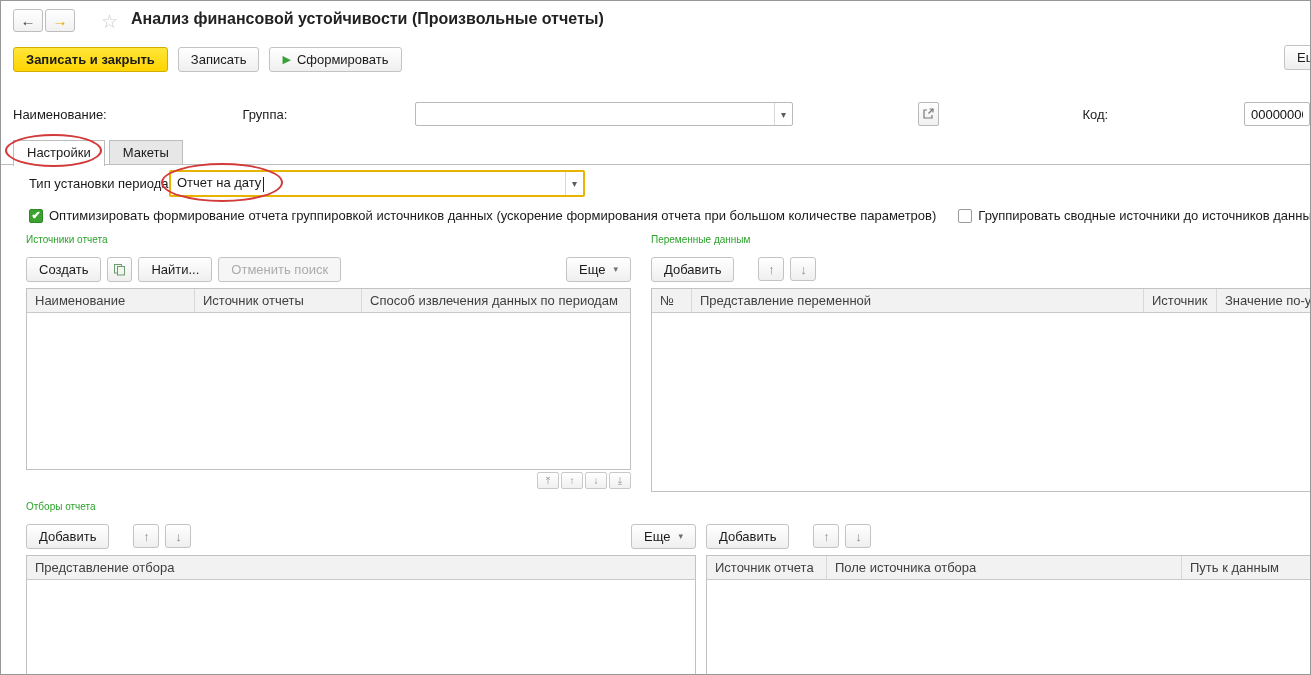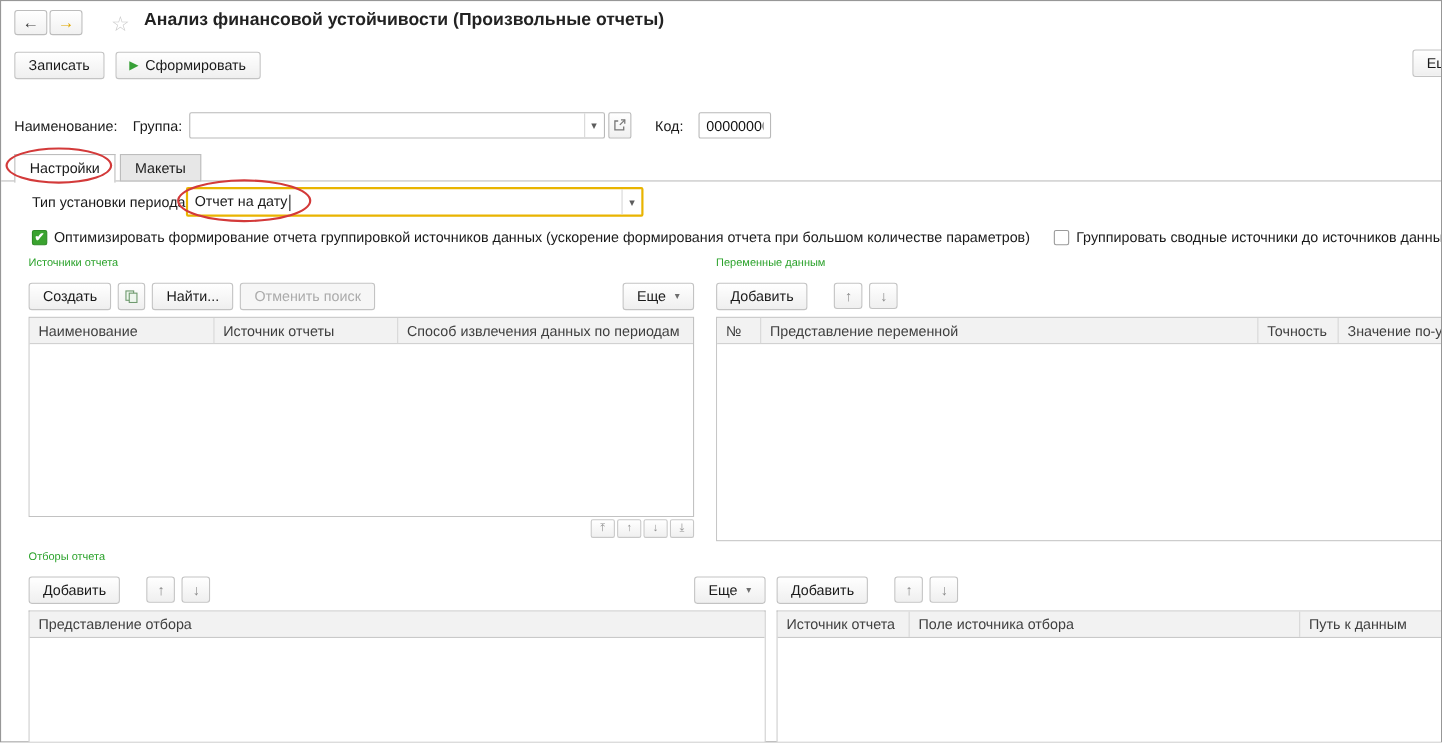--- a/index.html
+++ b/index.html
@@ -34,21 +34,21 @@
   .btn.disabled { color: #ababab; background: #f6f6f6; cursor: default; }
   .btn.icon-only { padding: 0 5px; }
   .btn .drop-tri { font-size: 9px; color: #6d6d6d; margin-left: 2px; }
   .btn .play-tri { color: #37a037; font-size: 11px; }
   .btn.small-move { height: 24px; width: 26px; padding: 0; justify-content: center; color: #8a8a8a; font-weight: 700; }
 
   .toolbar { position: absolute; left: 0; top: 44px; width: 100%; height: 28px; display: flex; align-items: center; gap: 10px; padding-left: 12px; }
   .toolbar-more { position: absolute; left: 1283px; top: 44px; }
 
   
-  .fields-row { position: absolute; left: 0; top: 100px; width: 100%; height: 26px; display: flex; align-items: center; padding-left: 12px; }
+  .fields-row { position: absolute; left: 0; top: 100px; width: 100%; height: 26px; display: flex; align-items: center; padding-left: 12px; justify-content: space-between; }
   .fields-row label { white-space: nowrap; color: #1a1a1a; }
   .txt-input {
     height: 24px; border: 1px solid #b9b9b9; border-radius: 2px; padding: 0 6px;
     font-family: inherit; font-size: 13px; color: #111; background: #fff;
   }
   .combo { position: relative; height: 24px; border: 1px solid #b9b9b9; border-radius: 2px; background: #fff; display: flex; align-items: center; cursor: pointer; }
   .combo .combo-text { padding: 0 6px; white-space: nowrap; overflow: hidden; }
   .combo .combo-drop { margin-left: auto; width: 18px; height: 100%; display: flex; align-items: center; justify-content: center; border-left: 1px solid #d8d8d8; color: #5c5c5c; font-size: 10px; }
   .mini-btn { width: 21px; height: 24px; border: 1px solid #b9b9b9; border-radius: 2px; background: linear-gradient(#fff,#f0f0f0); display: flex; align-items: center; justify-content: center; cursor: pointer; }
 
@@ -96,20 +96,21 @@
         <span>←</span>
       </button>
     <button class="nav-btn fwd">
         <span>→</span>
       </button>
     <span class="fav-star">☆</span>
     <span class="win-title">Анализ финансовой устойчивости (Произвольные отчеты)</span>
   </div>
 
   <div class="toolbar">
+    <button class="btn primary">Записать и закрыть</button>
     <button class="btn">Записать</button>
     <button class="btn">
       <span class="play-tri">▶</span>
       <span>Сформировать</span>
     </button>
   </div>
   <button class="btn toolbar-more">Еще</button>
 
   <div class="fields-row">
     <label>Наименование:</label>
@@ -208,21 +209,21 @@
           <span>↑</span>
         </button>
       <button class="btn icon-only small-move">
           <span>↓</span>
         </button>
     </div>
     <div class="grid" style="height:204px;">
       <div class="grid-header">
         <div class="col" style="width:40px;">№</div>
         <div class="col" style="width:452px;">Представление переменной</div>
-        <div class="col" style="width:73px;">Точность</div>
+        <div class="col" style="width:73px;">Источник</div>
         <div class="col" style="flex:1;">Значение по-ум</div>
       </div>
       <div class="grid-body"></div>
     </div>
   </div>
 
   <div class="panel" style="left:25px; top:500px; width:670px;">
     <div class="panel-title">Отборы отчета</div>
     <div class="cmdbar">
       <button class="btn">Добавить</button>

